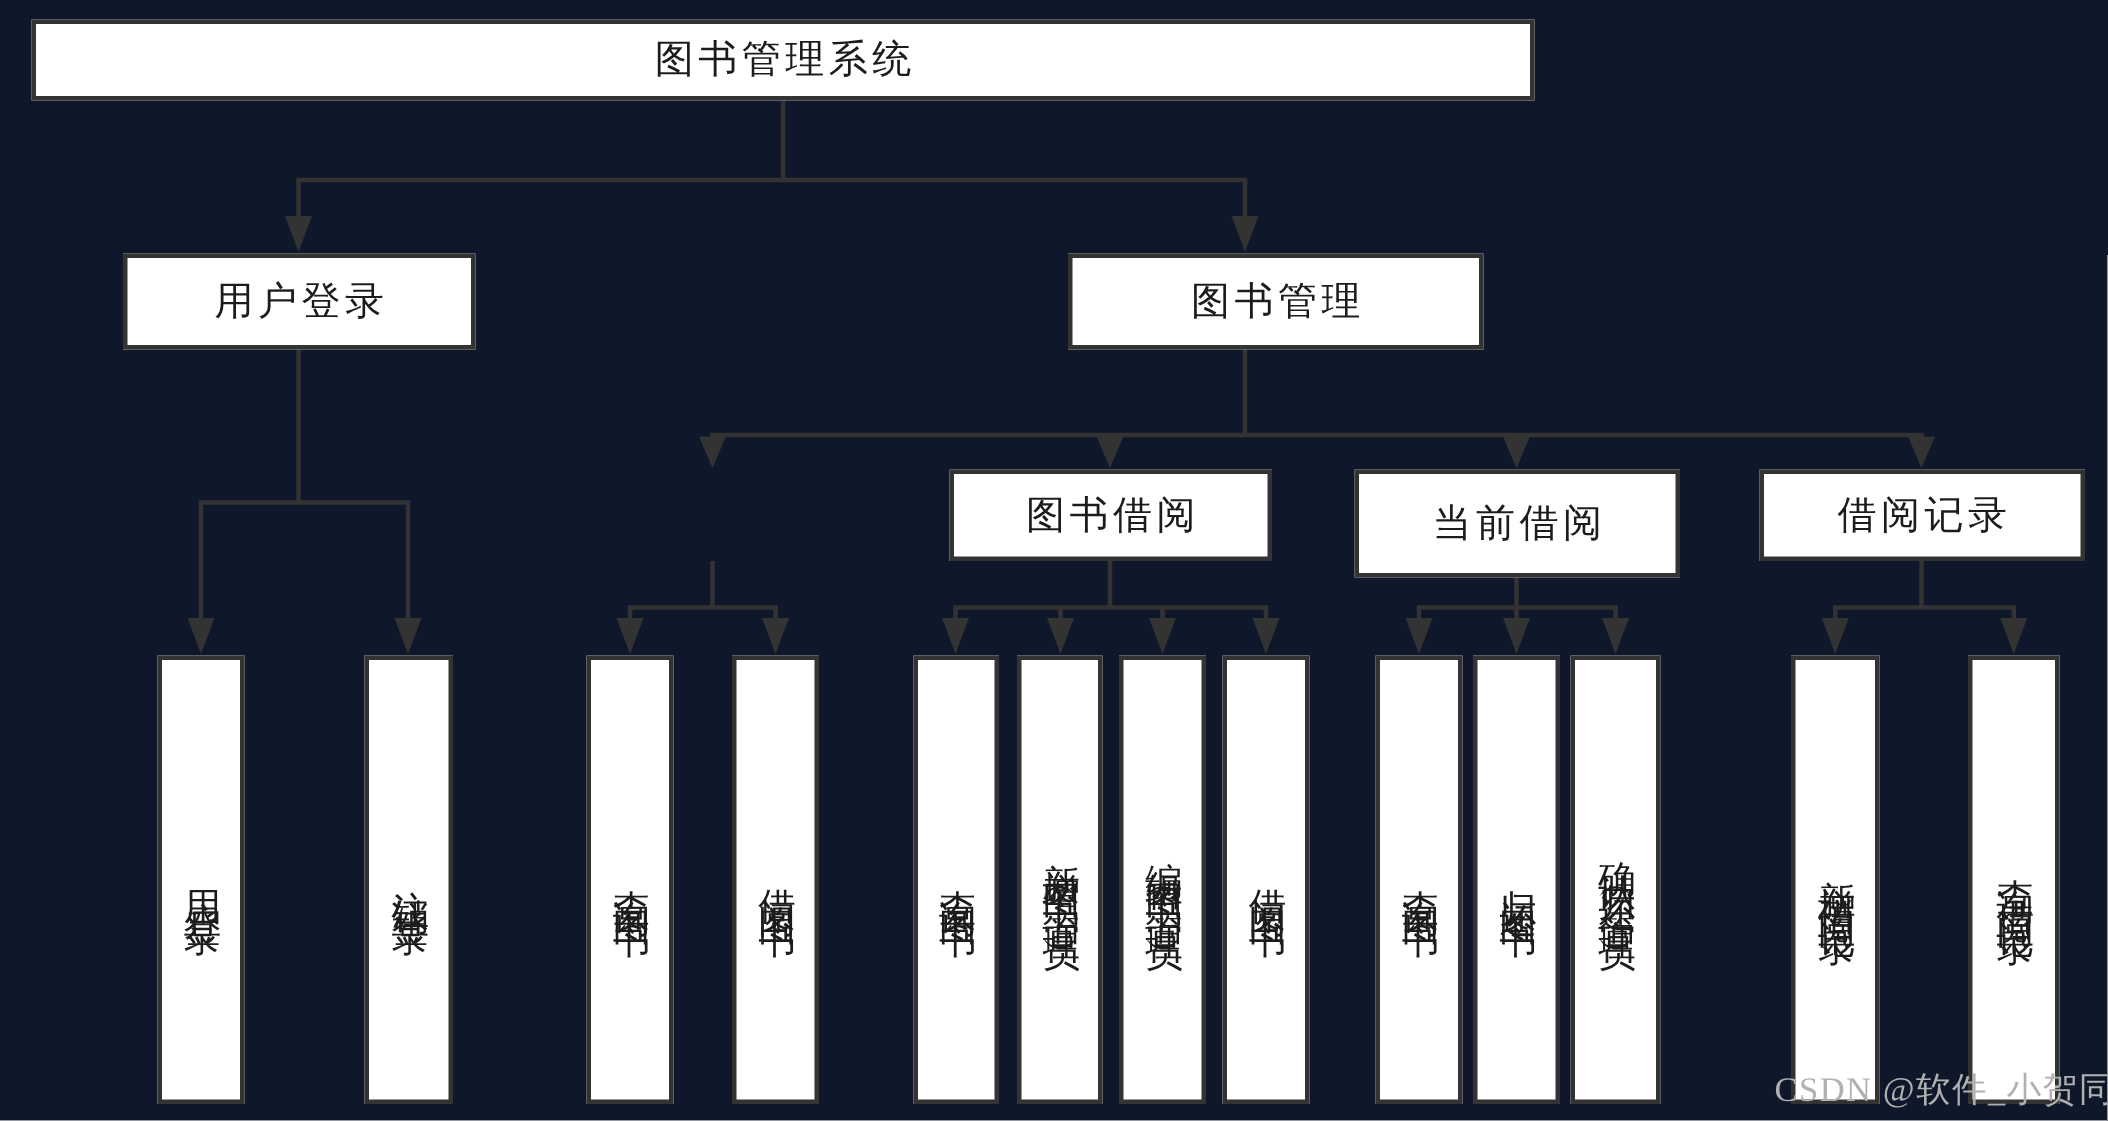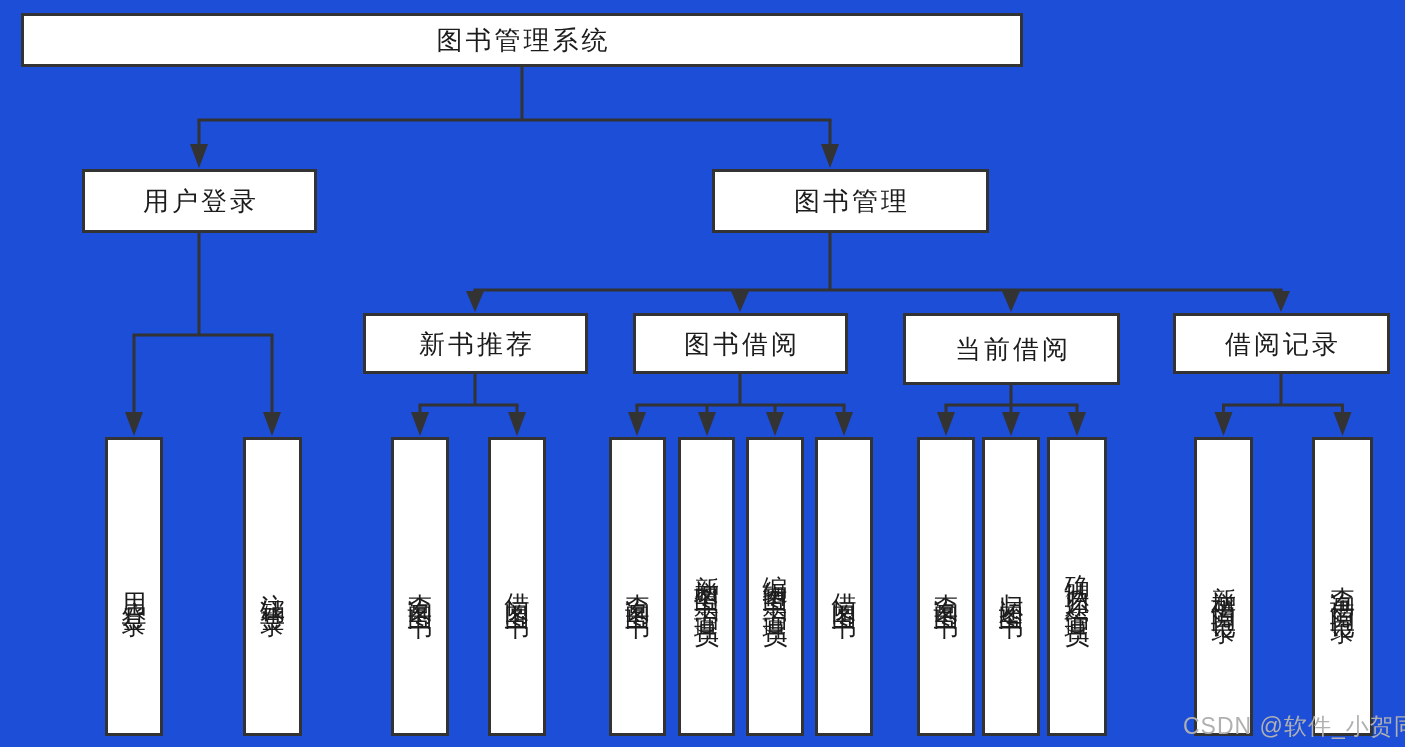--- a/index.html
+++ b/index.html
@@ -1,18 +1,18 @@
 <!DOCTYPE html>
 <html><head>
 <meta charset="utf-8">
 <style>
   html,body{margin:0;padding:0;background:#ffffff;}
   #canvas{
-    position:relative;width:1405px;height:747px;background:#1d4ed8;overflow:hidden;
-    font-family:Liberation Sans, sans-serif;color:#1c1c1c;
+    position:relative;width:1405px;height:747px;background:#0f172a;overflow:hidden;
+    font-family:Liberation Serif, serif;color:#1c1c1c;
   }
   #edges{position:absolute;left:0;top:0;width:1405px;height:747px;}
   .node{
     position:absolute;box-sizing:border-box;background:#ffffff;
     border:3px solid #333333;display:flex;align-items:center;justify-content:center;
     line-height:1;z-index:2;
   }
   .hbox{font-size:26px;letter-spacing:3px;text-indent:3px;white-space:nowrap;}
   .root{left:21px;top:13px;width:1002px;height:54px;}
   .l2a{left:82px;top:169px;width:235px;height:64px;}
@@ -113,21 +113,20 @@
       <polygon points="1214.5,412 1232.5,412 1223.5,436"></polygon>
       <polygon points="1333.5,412 1351.5,412 1342.5,436"></polygon>
     </g>
   </svg>
 
   <div class="node hbox root">图书管理系统</div>
 
   <div class="node hbox l2a">用户登录</div>
   <div class="node hbox l2b">图书管理</div>
 
-  <div class="node hbox l3a">新书推荐</div>
   <div class="node hbox l3b">图书借阅</div>
   <div class="node hbox l3c">当前借阅</div>
   <div class="node hbox l3d">借阅记录</div>
 
   <div class="node leaf n-ul1">
     <span class="vtxt">用户登录</span>
   </div>
   <div class="node leaf n-ul2">
     <span class="vtxt">注销登录</span>
   </div>

